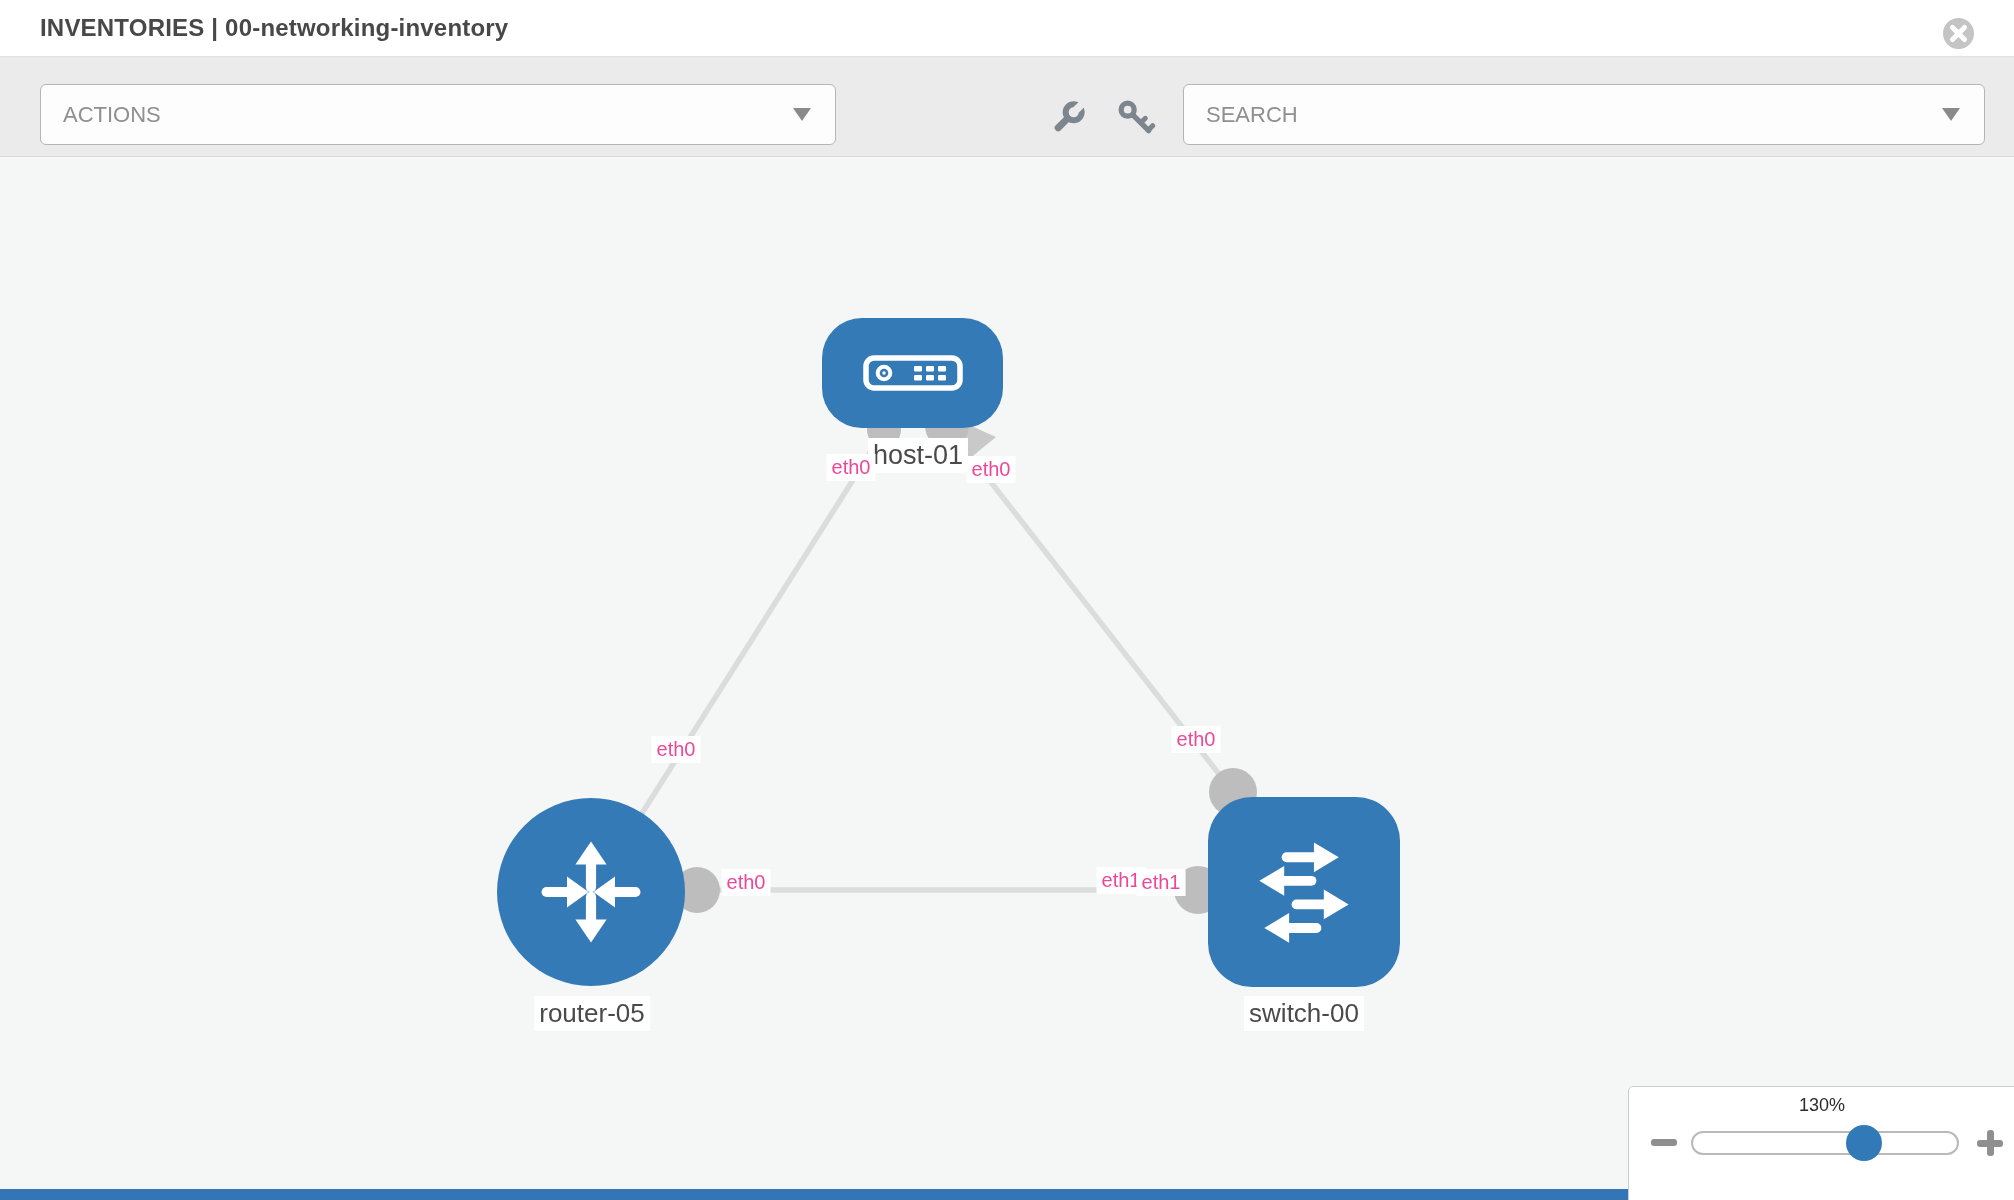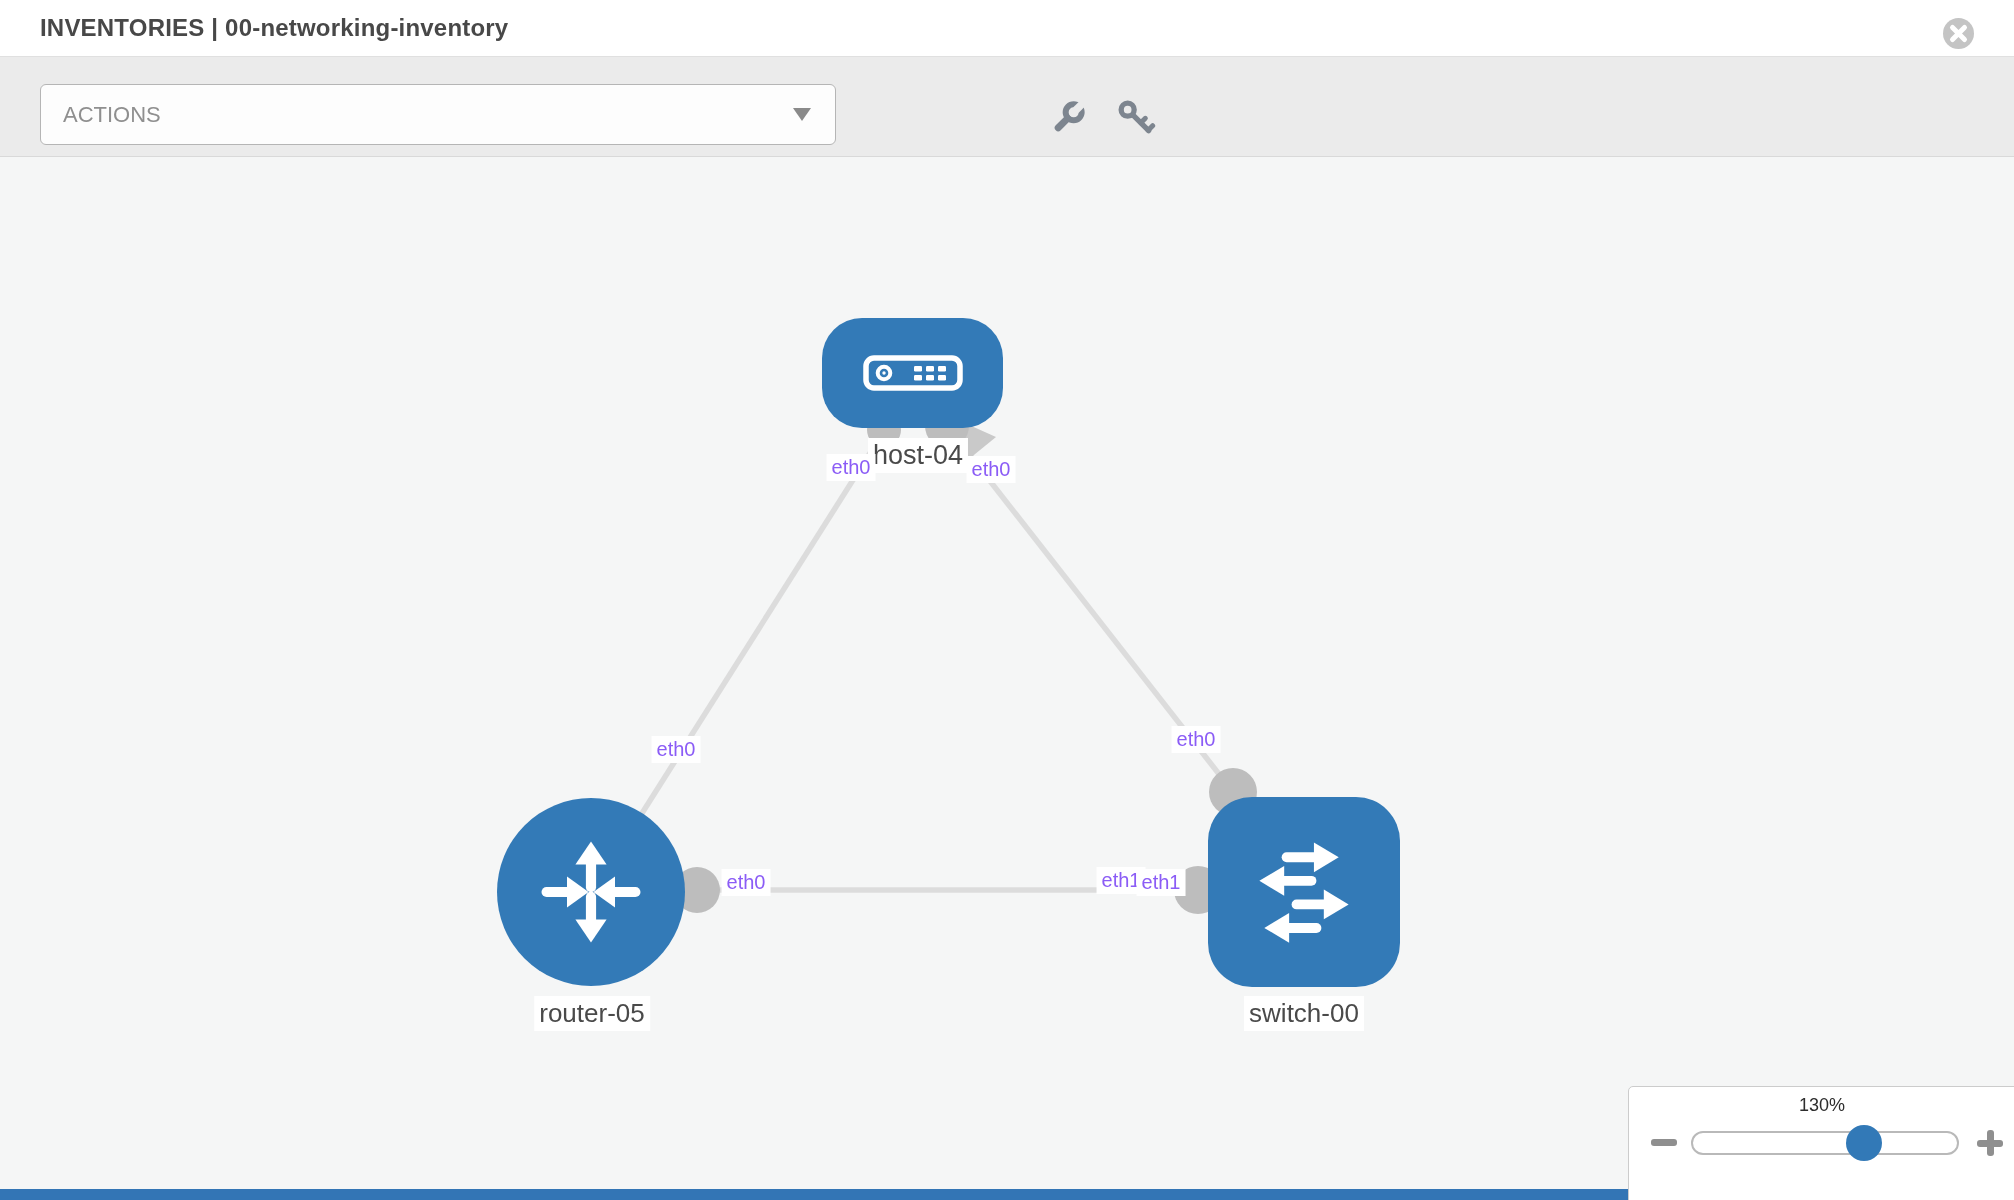--- a/index.html
+++ b/index.html
@@ -39,21 +39,21 @@
     background:#f5f6f6; }
   .links-svg { position:absolute; left:0; top:0; width:2014px; height:1200px;
     z-index:1; pointer-events:none; }
 
   .node { position:absolute; background:#337ab7; z-index:2;
     display:flex; align-items:center; justify-content:center; cursor:pointer; }
   .node-host   { left:822px; top:318px; width:181px; height:110px; border-radius:40px; }
   .node-router { left:497px; top:798px; width:188px; height:188px; border-radius:50%; }
   .node-switch { left:1208px; top:797px; width:192px; height:190px; border-radius:44px; }
 
-  .chip { position:absolute; background:#ffffff; color:#8b5cf6; z-index:3;
+  .chip { position:absolute; background:#ffffff; color:#ec4899; z-index:3;
     padding:2px 5px; white-space:nowrap; transform:translateX(-50%); }
   .chip-node { font-size:27px; color:#4a4a4a; }
   .chip-if { font-size:20px; }
   .chip-front { z-index:4; }
 
   
   .zoom-panel { position:absolute; left:1628px; top:1086px; width:388px; height:116px;
     background:#ffffff; border:1px solid #cccccc; border-radius:5px 0 0 0; z-index:6; }
   .zoom-level { position:absolute; left:0; top:8px; width:386px; text-align:center;
     font-size:18px; color:#2d2d2d; }
@@ -107,20 +107,24 @@
       <svg width="40" height="40" viewBox="0 0 24 24">
         <g stroke="#7d858f" fill="none" stroke-linecap="round">
           <circle cx="7" cy="7" r="3.9" stroke-width="3.2"></circle>
           <line x1="10.1" y1="10.1" x2="19.6" y2="19.6" stroke-width="3.2"></line>
           <line x1="14.9" y1="14.9" x2="17.6" y2="12.2" stroke-width="3"></line>
           <line x1="19.3" y1="19.3" x2="22" y2="16.6" stroke-width="3"></line>
         </g>
       </svg>
     </div>
 
+    <div class="select-box select-search">
+      <input type="text" placeholder="SEARCH" style="">
+      <div class="caret"></div>
+    </div>
   </div>
 
   <div class="canvas"></div>
 
   <svg class="links-svg">
     <line x1="884" y1="431" x2="620" y2="848" stroke="#dcdcdc" stroke-width="5.5"></line>
     <line x1="947" y1="426" x2="1233" y2="792" stroke="#dcdcdc" stroke-width="5.5"></line>
     <line x1="697" y1="890" x2="1199" y2="890" stroke="#dcdcdc" stroke-width="5.5"></line>
     <polygon points="958,420 996,437 969,459" fill="#c9c9c9"></polygon>
     <circle cx="884" cy="430" r="17" fill="#bdbdbd"></circle>
@@ -171,21 +175,21 @@
       </g>
       <g fill="#ffffff">
         <polygon points="78,22 58,10 58,34"></polygon>
         <polygon points="14,41 34,29 34,53"></polygon>
         <polygon points="86,60 66,48 66,72"></polygon>
         <polygon points="18,79 38,67 38,91"></polygon>
       </g>
     </svg>
   </div>
 
-  <div class="chip chip-node" style="left:918px; top:438px;">host-04</div>
+  <div class="chip chip-node" style="left:918px; top:438px;">host-01</div>
   <div class="chip chip-if" style="left:851px; top:454px;">eth0</div>
   <div class="chip chip-if" style="left:991px; top:456px;">eth0</div>
 
   <div class="chip chip-if" style="left:676px; top:736px;">eth0</div>
   <div class="chip chip-if" style="left:746px; top:869px;">eth0</div>
   <div class="chip chip-node" style="left:592px; top:996px; font-size:26px;">router-05</div>
 
   <div class="chip chip-if" style="left:1196px; top:726px;">eth0</div>
   <div class="chip chip-if" style="left:1121px; top:867px;">eth1</div>
   <div class="chip chip-if chip-front" style="left:1161px; top:869px;">eth1</div>

